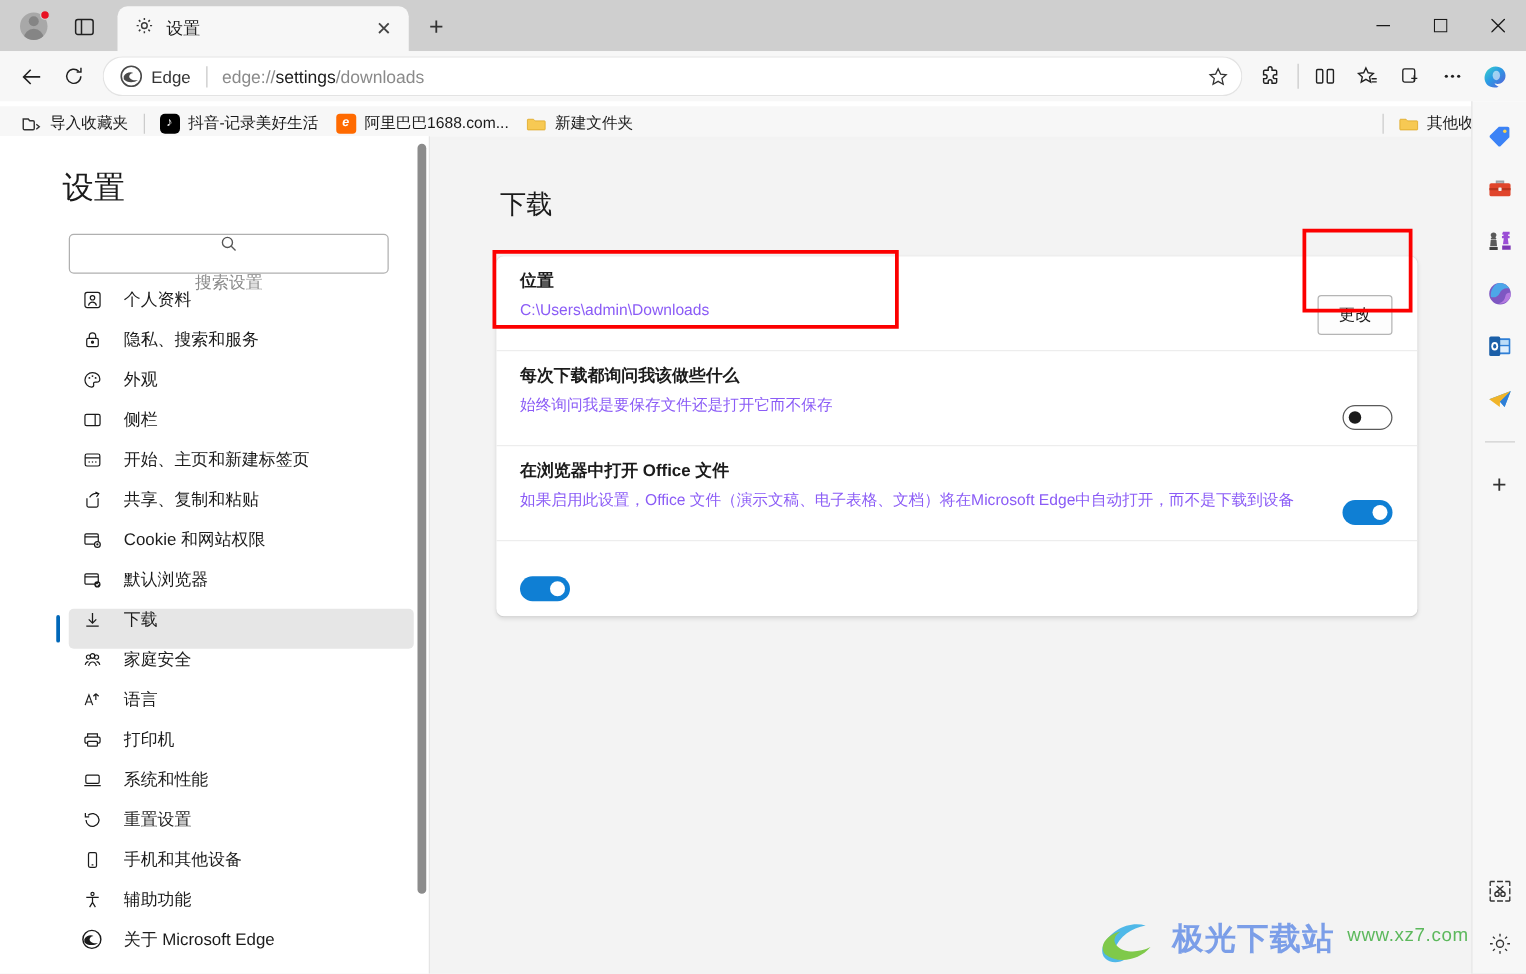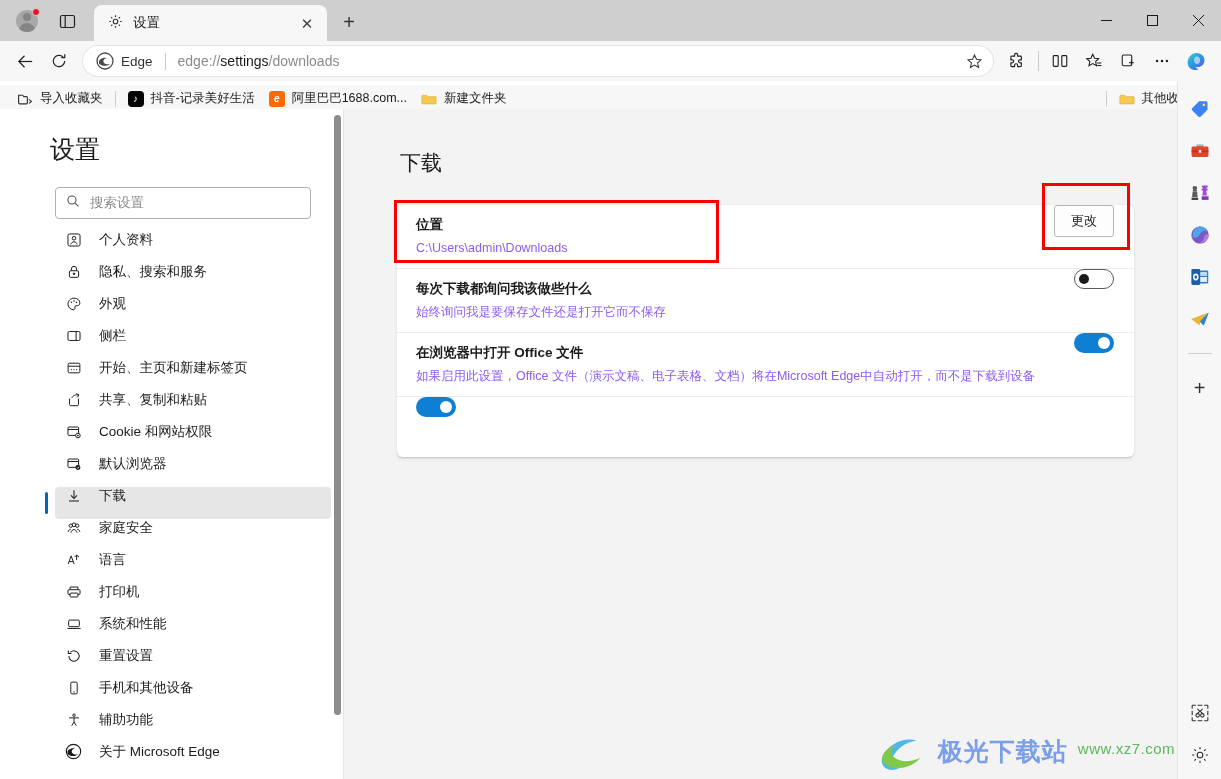--- a/index.html
+++ b/index.html
@@ -121,20 +121,21 @@
     width: 344px; height: 670px; background: #ffffff; position: relative;
     border-right: 1px solid #e5e5e5; overflow: hidden;
   }
   .settings-title {
     font-size: 25px; color: #1b1b1b; padding: 24px 0 0 50px; font-weight: 400;
   }
   .search-box {
     margin: 21px 0 0 55px; width: 256px; height: 32px; border: 1px solid #b0b0b0;
     border-radius: 4px; display: flex; align-items: center; padding: 0 10px; gap: 10px;
     background: #fff;
+    flex-direction: column;
   }
   .search-input-text { font-size: 13.5px; color: #8a8a8a; }
   .nav-list { margin-top: 12px; }
   .nav-item {
     position: relative; height: 32px; margin: 0 12px 0 55px; border-radius: 4px;
     display: flex; gap: 17px; padding-left: 10px;
   }
   .nav-item.selected { background: #e6e6e6; }
   .nav-item.selected::before {
     content: ""; position: absolute; left: -10px; top: 5px;
@@ -153,21 +154,21 @@
   }
   .content-title {
     font-size: 21px; color: #1b1b1b; padding: 40px 0 0 56px; font-weight: 400;
   }
   .card {
     margin: 28px 0 0 53px; width: 737px; background: #ffffff;
     border-radius: 6px; box-shadow: 0 0.3px 0.9px rgba(0,0,0,.09), 0 1.6px 3.6px rgba(0,0,0,.1);
     overflow: hidden;
   }
   .row {
-    display: flex; align-items: flex-start; padding: 0 20px 0 19px; min-height: 60px;
+    display: flex; align-items: flex-end; padding: 0 20px 12px 19px; min-height: 60px;
     border-bottom: 1px solid #ededed; position: relative;
   }
   .row:last-child { border-bottom: none; }
   .row-texts { flex: 1; padding: 11px 0; }
   .row-title { font-size: 13.5px; color: #1b1b1b; font-weight: bold; }
   .row-sub { font-size: 12.5px; color: #8b5cf6; margin-top: 6px; line-height: 1.35; }
   .change-btn {
     border: 1px solid #b5b5b5; border-radius: 3px; background: #fdfdfd;
     padding: 6px 16px; font-size: 13px; color: #1b1b1b; white-space: nowrap;
     font-family: Liberation Mono, monospace;

